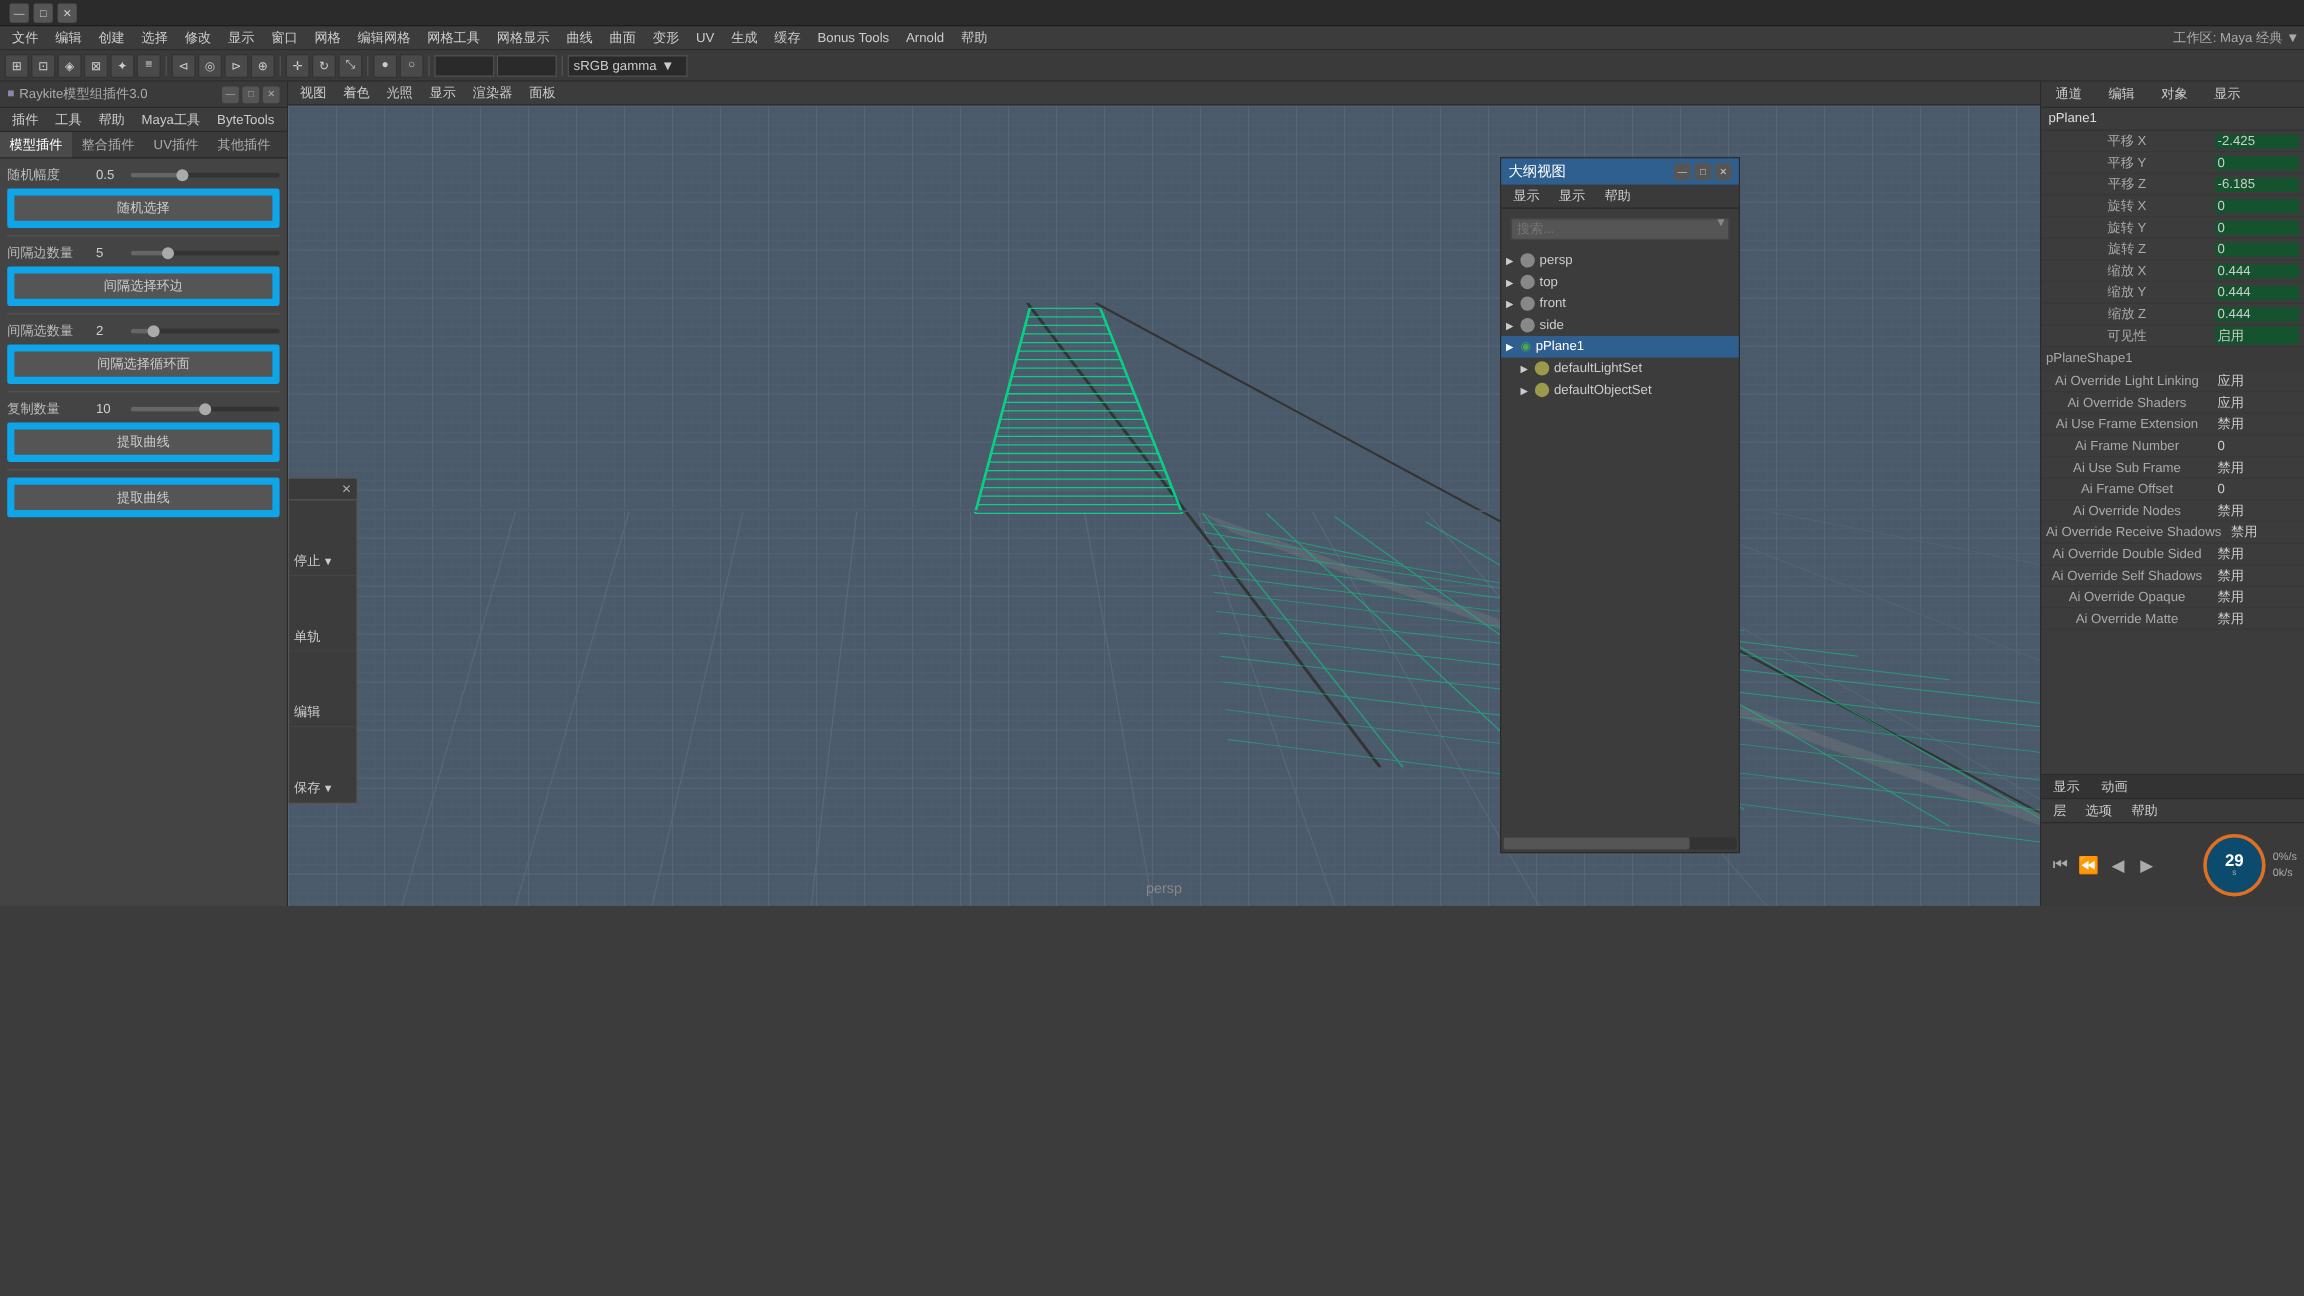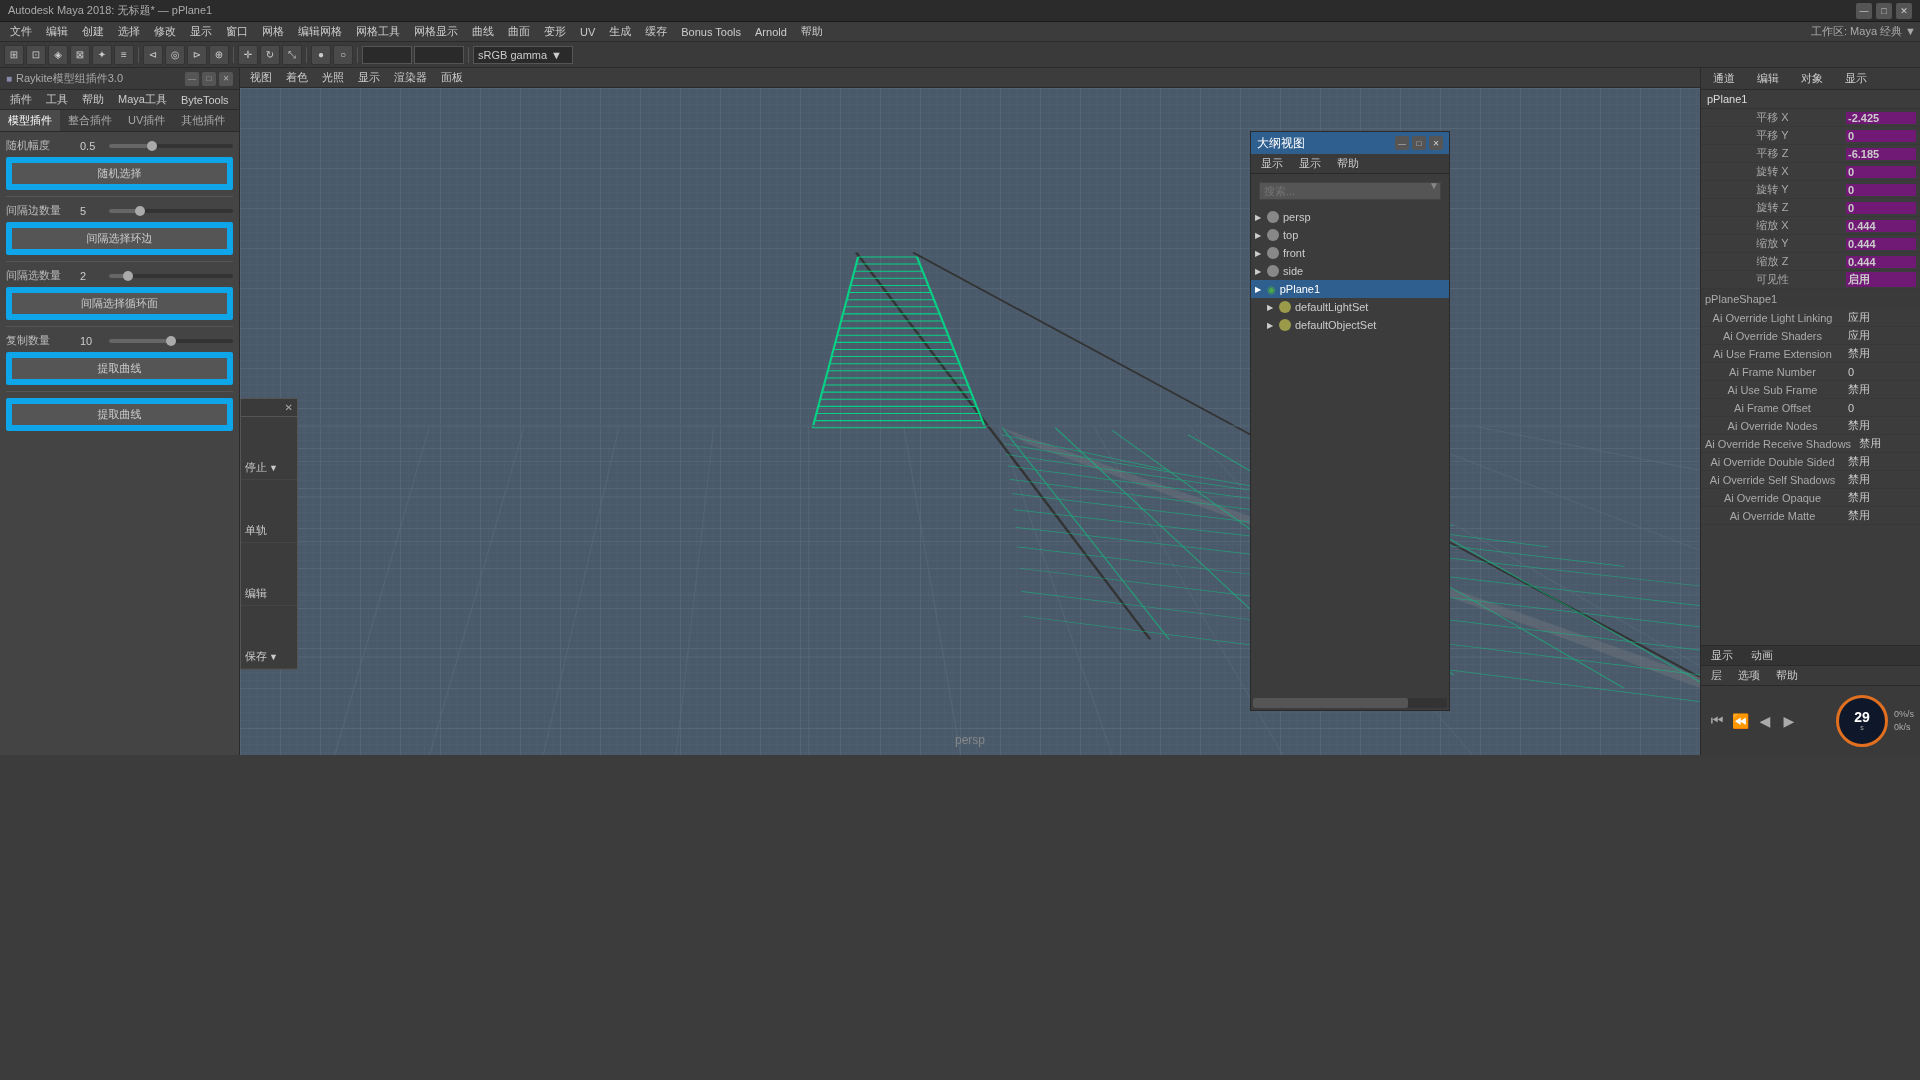--- a/index.html
+++ b/index.html
@@ -356,21 +356,21 @@
     .rp-obj-name { padding: 3px 6px; font-size: 11px; color: #ddd; background: #3c3c3c; border-bottom: 1px solid #333; }
     .rp-attr-row {
       display: flex;
       align-items: center;
       min-height: 18px;
       border-bottom: 1px solid #383838;
       padding: 1px 4px;
     }
     .rp-attr-name { flex: 1; font-size: 11px; color: #aaa; text-align: center; padding-right: 6px; white-space: nowrap; }
     .rp-attr-value { width: 70px; font-size: 11px; color: #ccc; padding-left: 2px; }
-    .rp-attr-value.editable { background: #701a75; font-weight: bold; }
+    .rp-attr-value.editable { background: #14532d; }
 
     
     #bottom-right {
       display: flex;
       height: 110px;
       border-top: 1px solid #2a2a2a;
       background: #3a3a3a;
     }
     #br-display {
       flex: 1;
@@ -392,36 +392,35 @@
       padding: 4px 6px;
       gap: 4px;
     }
 
     .fps-counter {
       width: 52px; height: 52px;
       border-radius: 50%;
       border: 3px solid #e07020;
       display: flex; flex-direction: column;
       align-items: center; justify-content: center;
-      background: #0f172a;
+      background: #0c4a6e;
       margin-left: auto;
     }
     .fps-number { font-size: 14px; color: #fff; font-weight: bold; line-height: 1; }
 
     .layout-row {
       display: flex;
       flex: 1;
       overflow: hidden;
     }
   </style>
 </head>
 <body>
 
 <div id="title-bar">
-  <span class="title-text">Autodesk Maya 2018: 无标题* — pPlane1</span>
   <div class="win-controls">
     <div class="win-btn">—</div>
     <div class="win-btn">□</div>
     <div class="win-btn">✕</div>
   </div>
 </div>
 
 <div class="menu-bar">
   <span class="menu-item">文件</span>
   <span class="menu-item">编辑</span>

